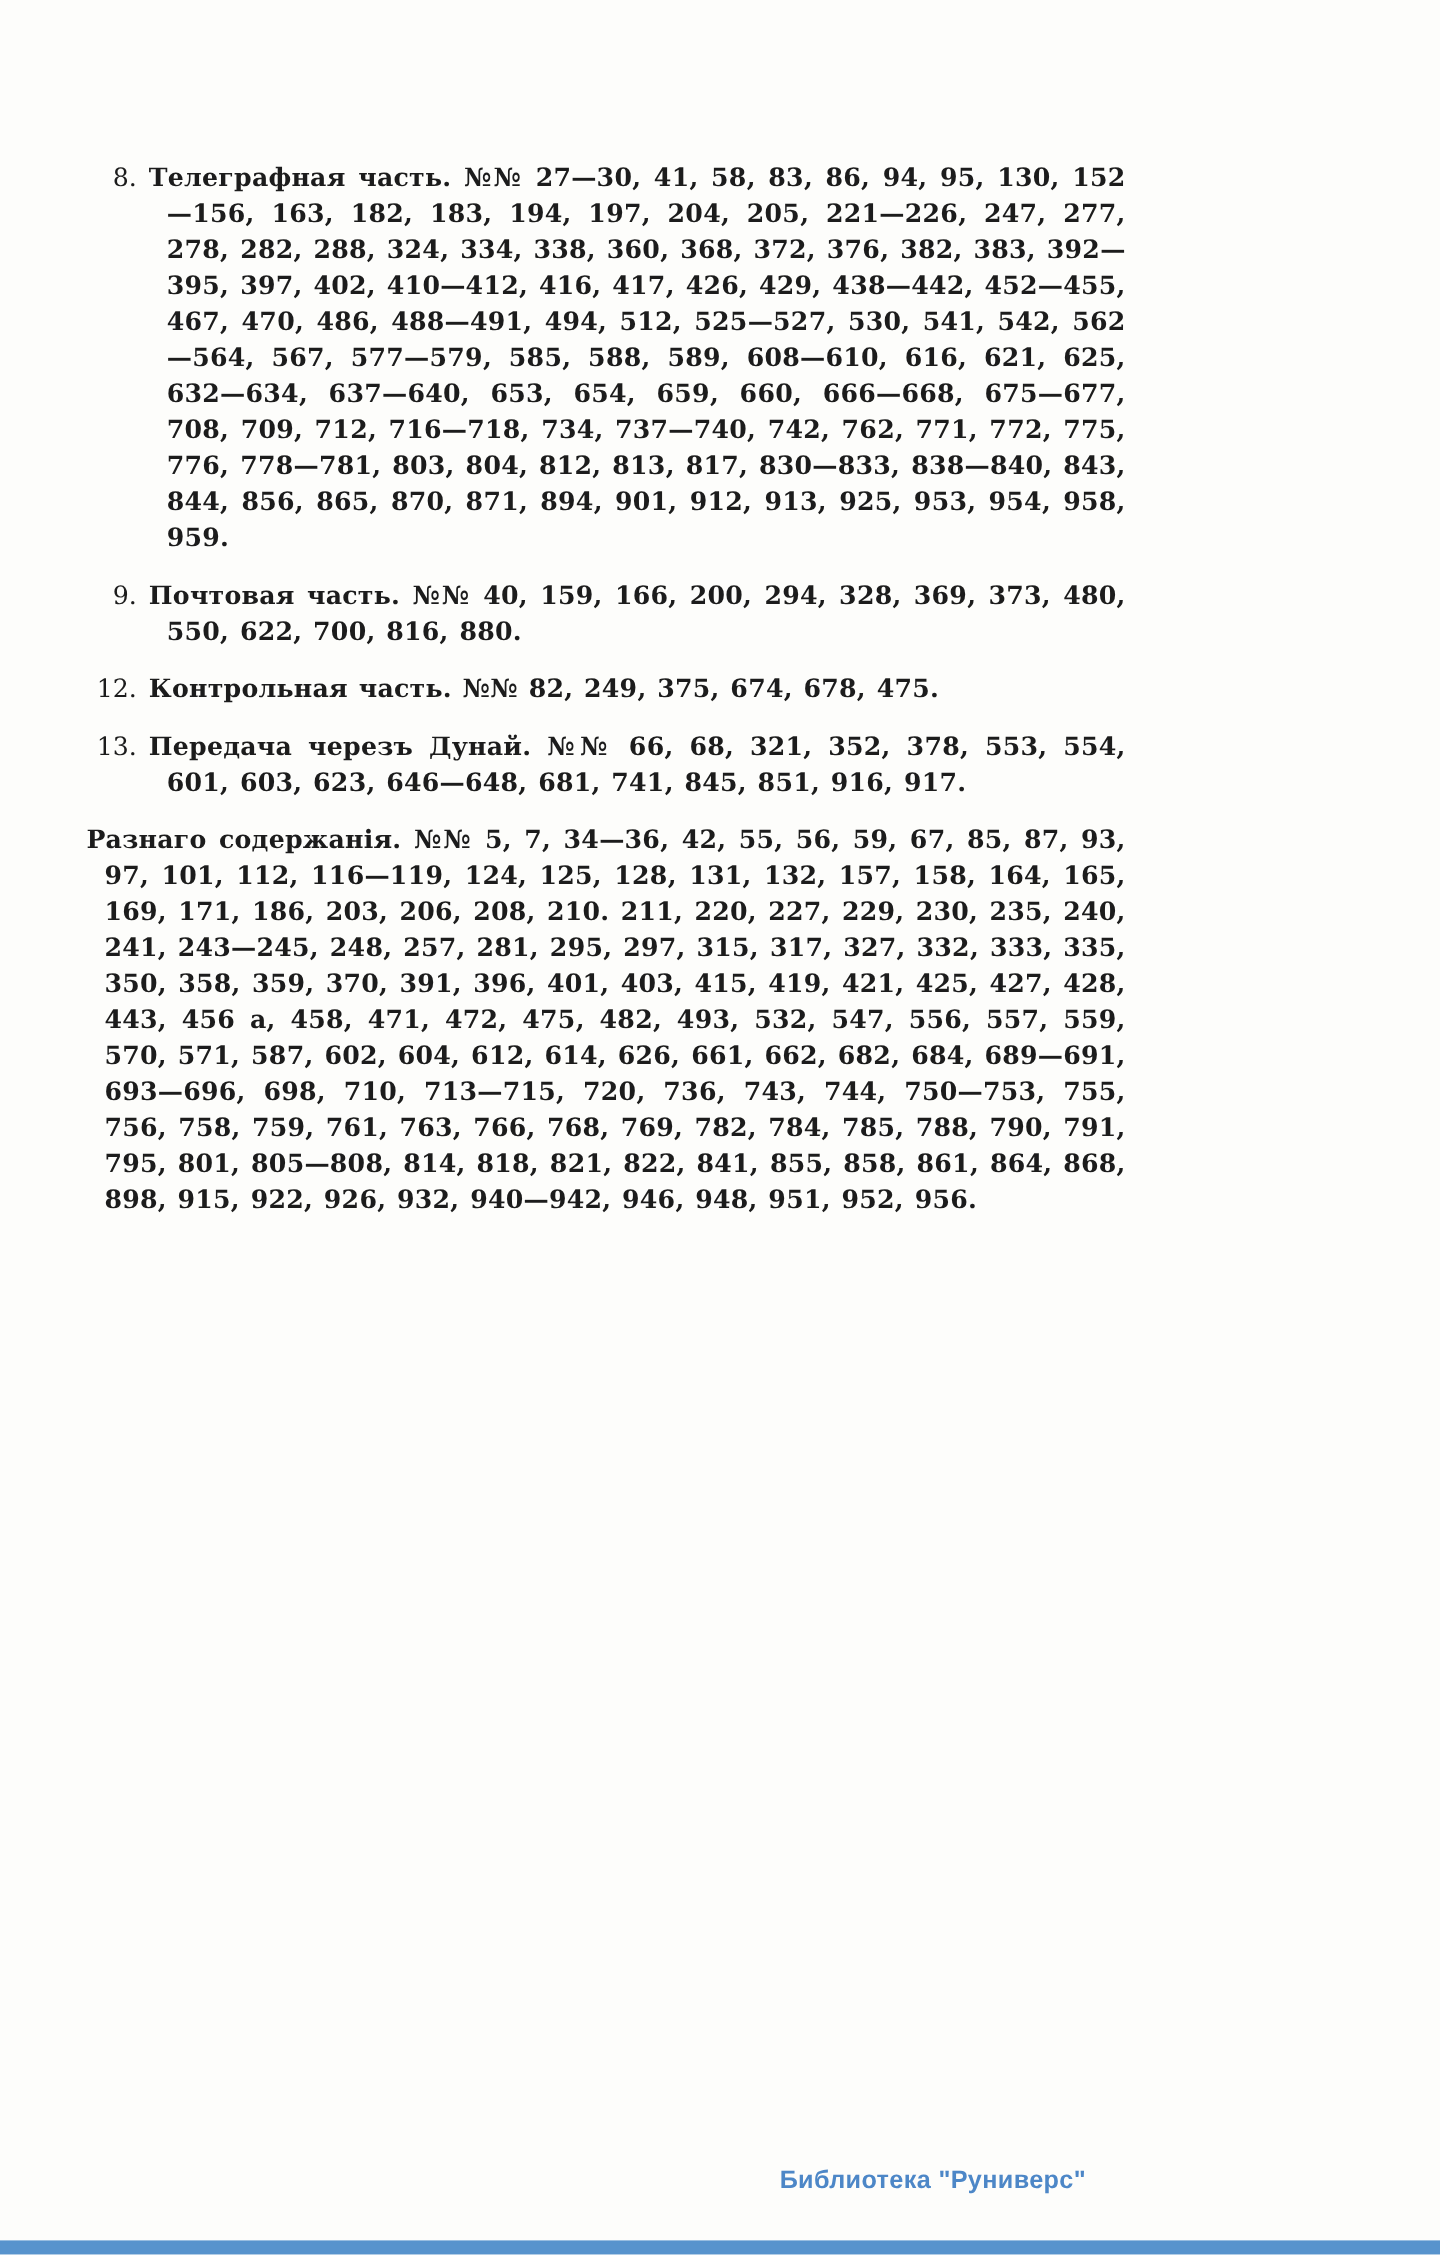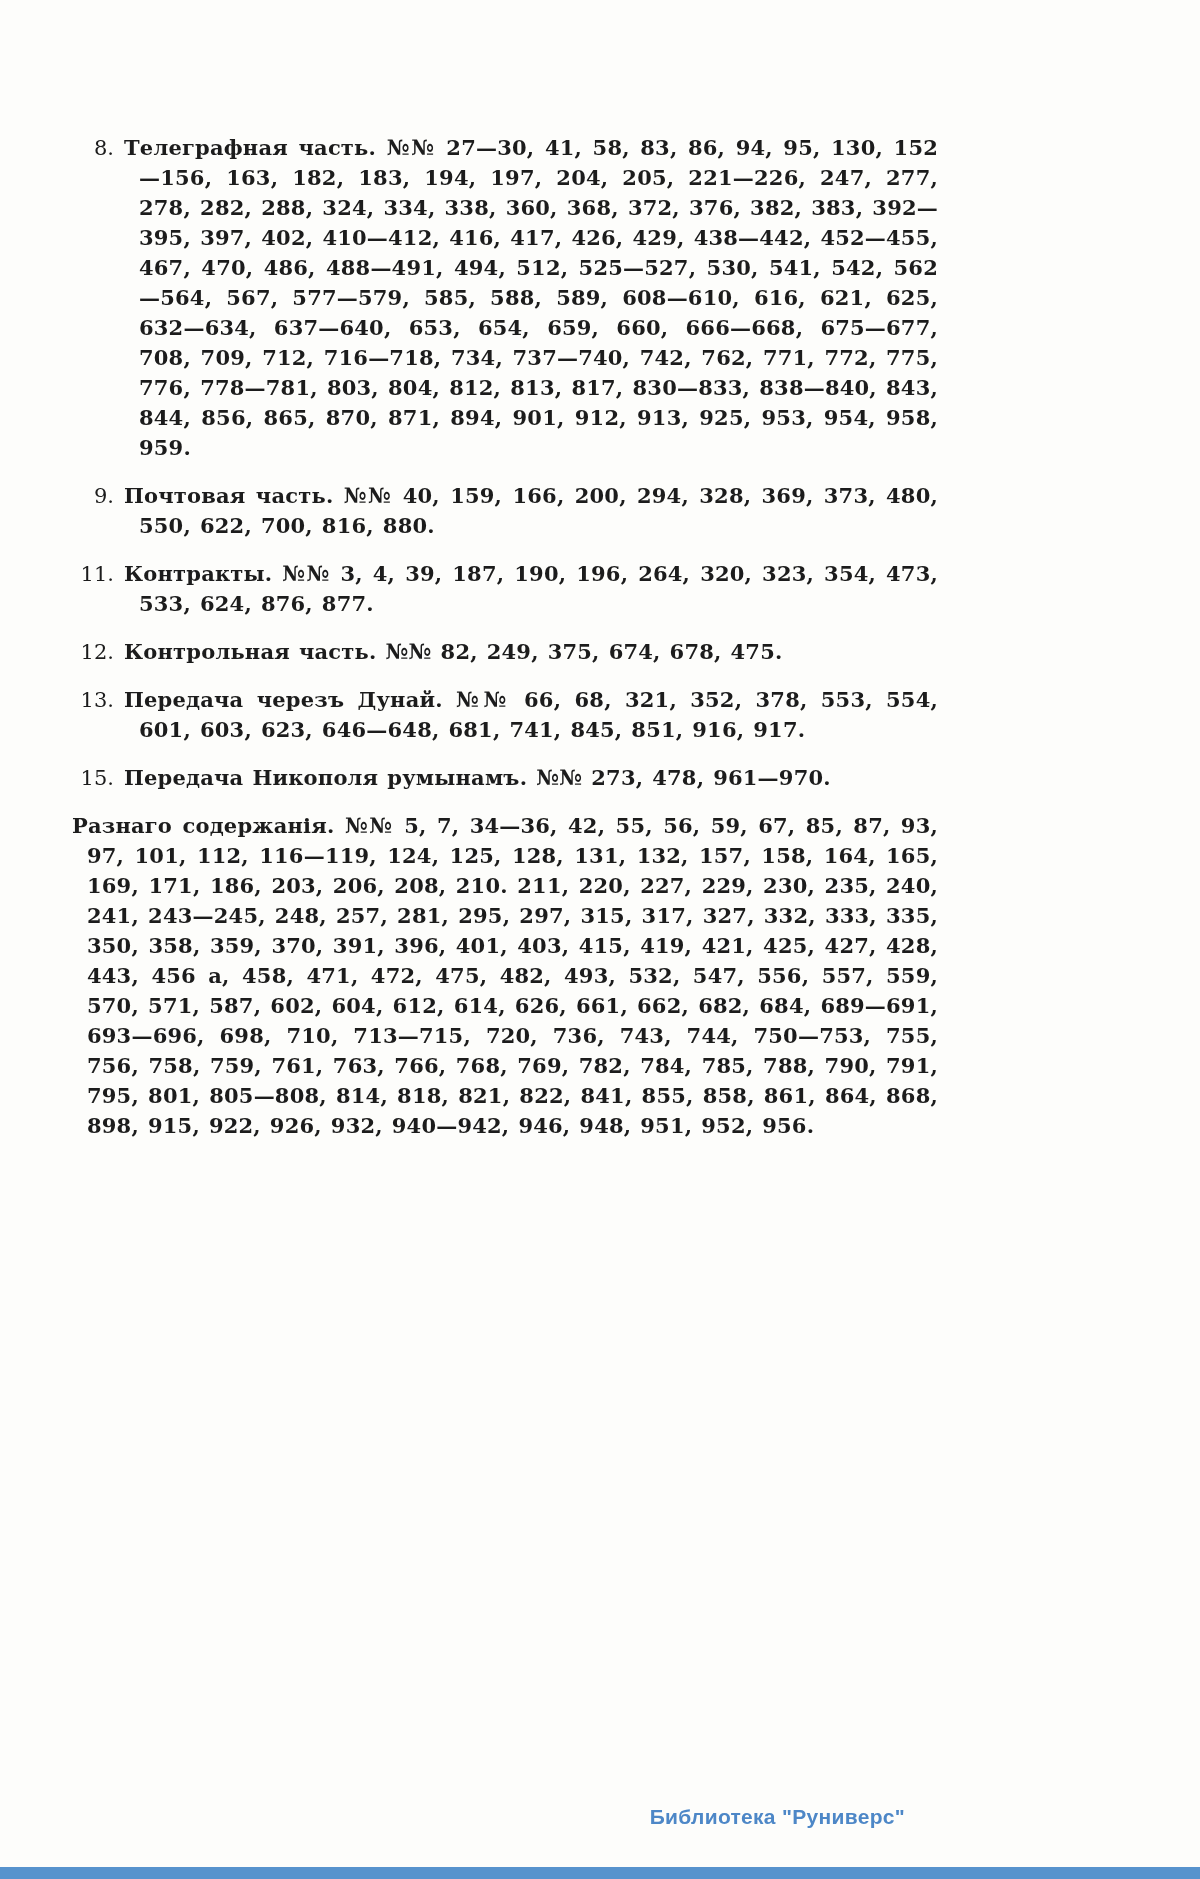--- a/index.html
+++ b/index.html
@@ -66,40 +66,32 @@
       <div class="entry-num">8.</div>
       <div class="entry-body"><span>Телеграфная часть.</span> <span>№№ 27—30, 41, 58, 83, 86, 94, 95, 130, 152—156, 163, 182, 183, 194, 197, 204, 205, 221—226, 247, 277, 278, 282, 288, 324, 334, 338, 360, 368, 372, 376, 382, 383, 392—395, 397, 402, 410—412, 416, 417, 426, 429, 438—442, 452—455, 467, 470, 486, 488—491, 494, 512, 525—527, 530, 541, 542, 562—564, 567, 577—579, 585, 588, 589, 608—610, 616, 621, 625, 632—634, 637—640, 653, 654, 659, 660, 666—668, 675—677, 708, 709, 712, 716—718, 734, 737—740, 742, 762, 771, 772, 775, 776, 778—781, 803, 804, 812, 813, 817, 830—833, 838—840, 843, 844, 856, 865, 870, 871, 894, 901, 912, 913, 925, 953, 954, 958, 959.</span></div>
     </div>
 
     <div class="entry">
       <div class="entry-num">9.</div>
       <div class="entry-body"><span>Почтовая часть.</span> <span>№№ 40, 159, 166, 200, 294, 328, 369, 373, 480, 550, 622, 700, 816, 880.</span></div>
     </div>
 
 
-    <div class="entry">
-      <div class="entry-num">11.</div>
-      <div class="entry-body"><span>Контракты.</span> <span>№№ 3, 4, 39, 187, 190, 196, 264, 320, 323, 354, 473, 533, 624, 876, 877.</span></div>
-    </div>
 
 
     <div class="entry">
       <div class="entry-num">12.</div>
       <div class="entry-body"><span>Контрольная часть.</span> <span>№№ 82, 249, 375, 674, 678, 475.</span></div>
     </div>
 
     <div class="entry">
       <div class="entry-num">13.</div>
       <div class="entry-body"><span>Передача черезъ Дунай.</span> <span>№№ 66, 68, 321, 352, 378, 553, 554, 601, 603, 623, 646—648, 681, 741, 845, 851, 916, 917.</span></div>
     </div>
 
-    <div class="entry">
-      <div class="entry-num">15.</div>
-      <div class="entry-body"><span>Передача Никополя румынамъ.</span> <span>№№ 273, 478, 961—970.</span></div>
-    </div>
 
     <div class="entry">
       <div class="entry-body"><span>Разнаго содержанія.</span> <span>№№ 5, 7, 34—36, 42, 55, 56, 59, 67, 85, 87, 93, 97, 101, 112, 116—119, 124, 125, 128, 131, 132, 157, 158, 164, 165, 169, 171, 186, 203, 206, 208, 210. 211, 220, 227, 229, 230, 235, 240, 241, 243—245, 248, 257, 281, 295, 297, 315, 317, 327, 332, 333, 335, 350, 358, 359, 370, 391, 396, 401, 403, 415, 419, 421, 425, 427, 428, 443, 456 а, 458, 471, 472, 475, 482, 493, 532, 547, 556, 557, 559, 570, 571, 587, 602, 604, 612, 614, 626, 661, 662, 682, 684, 689—691, 693—696, 698, 710, 713—715, 720, 736, 743, 744, 750—753, 755, 756, 758, 759, 761, 763, 766, 768, 769, 782, 784, 785, 788, 790, 791, 795, 801, 805—808, 814, 818, 821, 822, 841, 855, 858, 861, 864, 868, 898, 915, 922, 926, 932, 940—942, 946, 948, 951, 952, 956.</span></div>
     </div>
 
   </div>
 
   <div class="watermark" style="color: rgb(77, 135, 199);">Библиотека "Руниверс"</div>
   <div class="footer-bar" style="background: rgb(87, 147, 205);"></div>
 </div>

